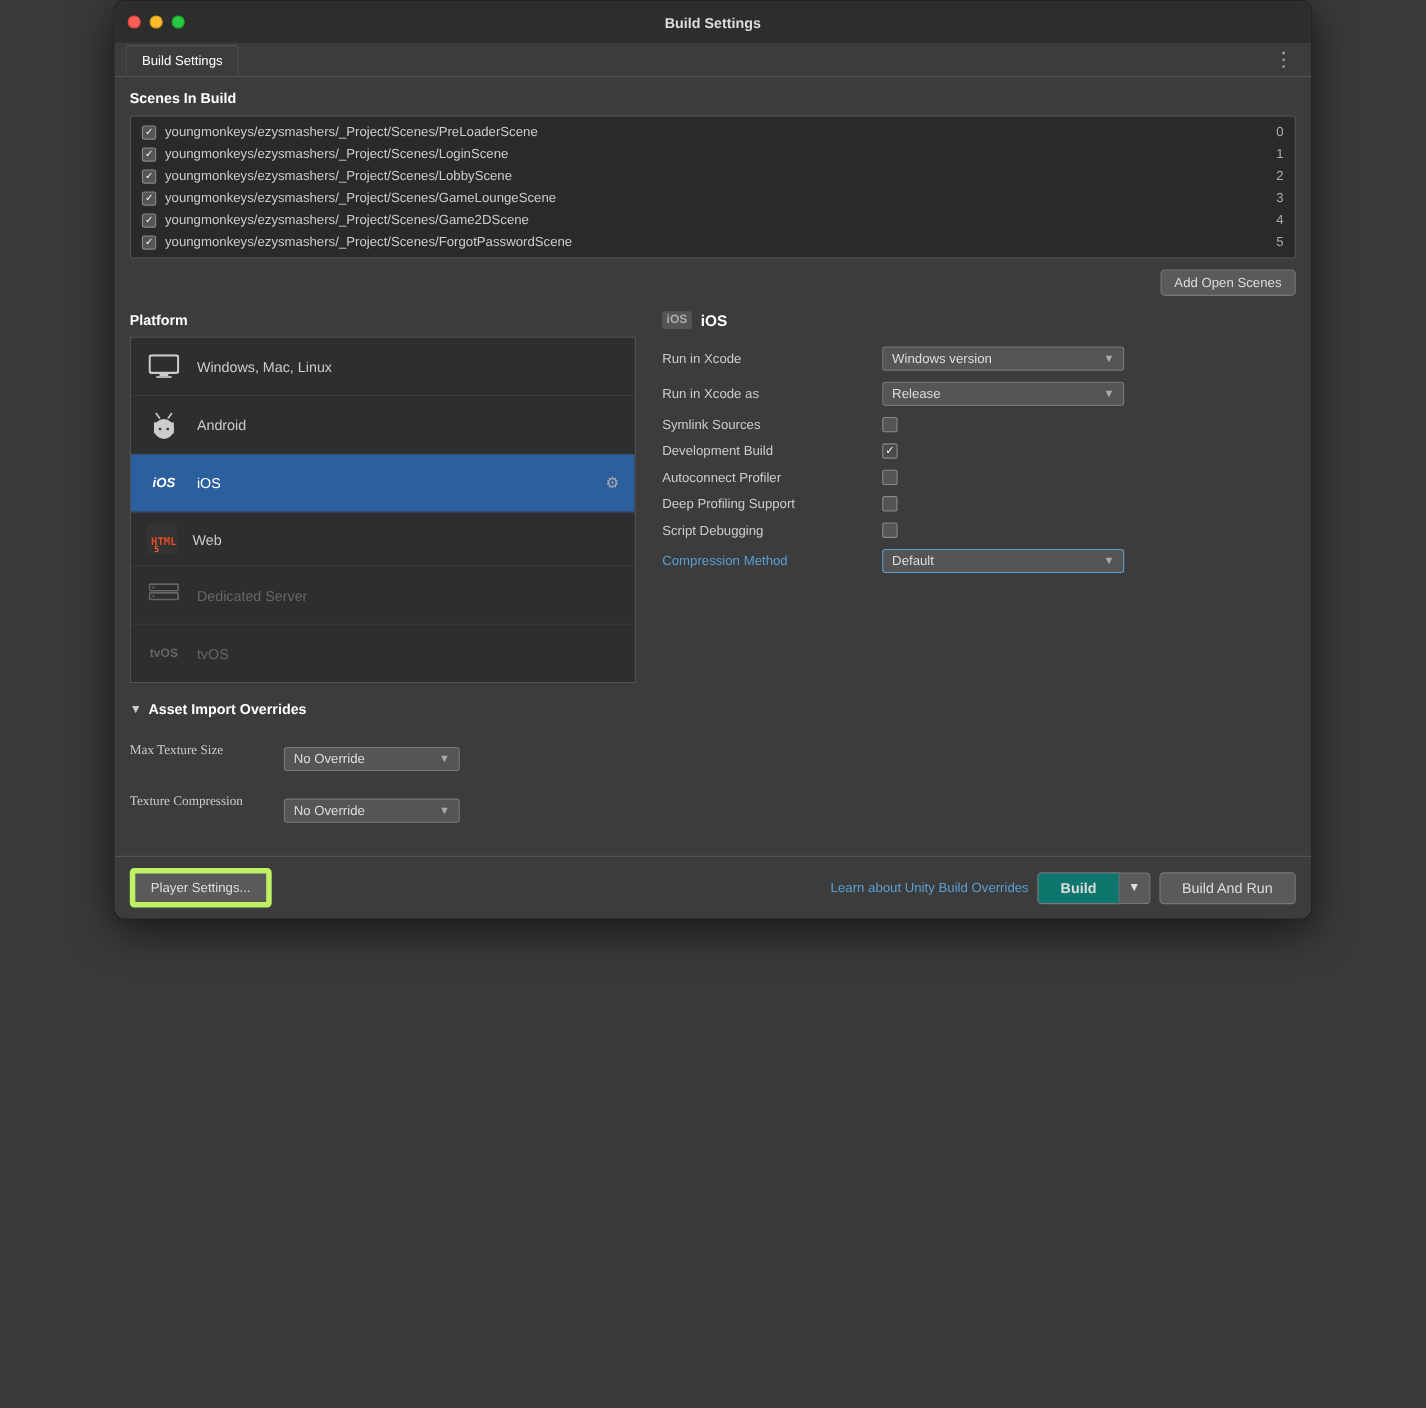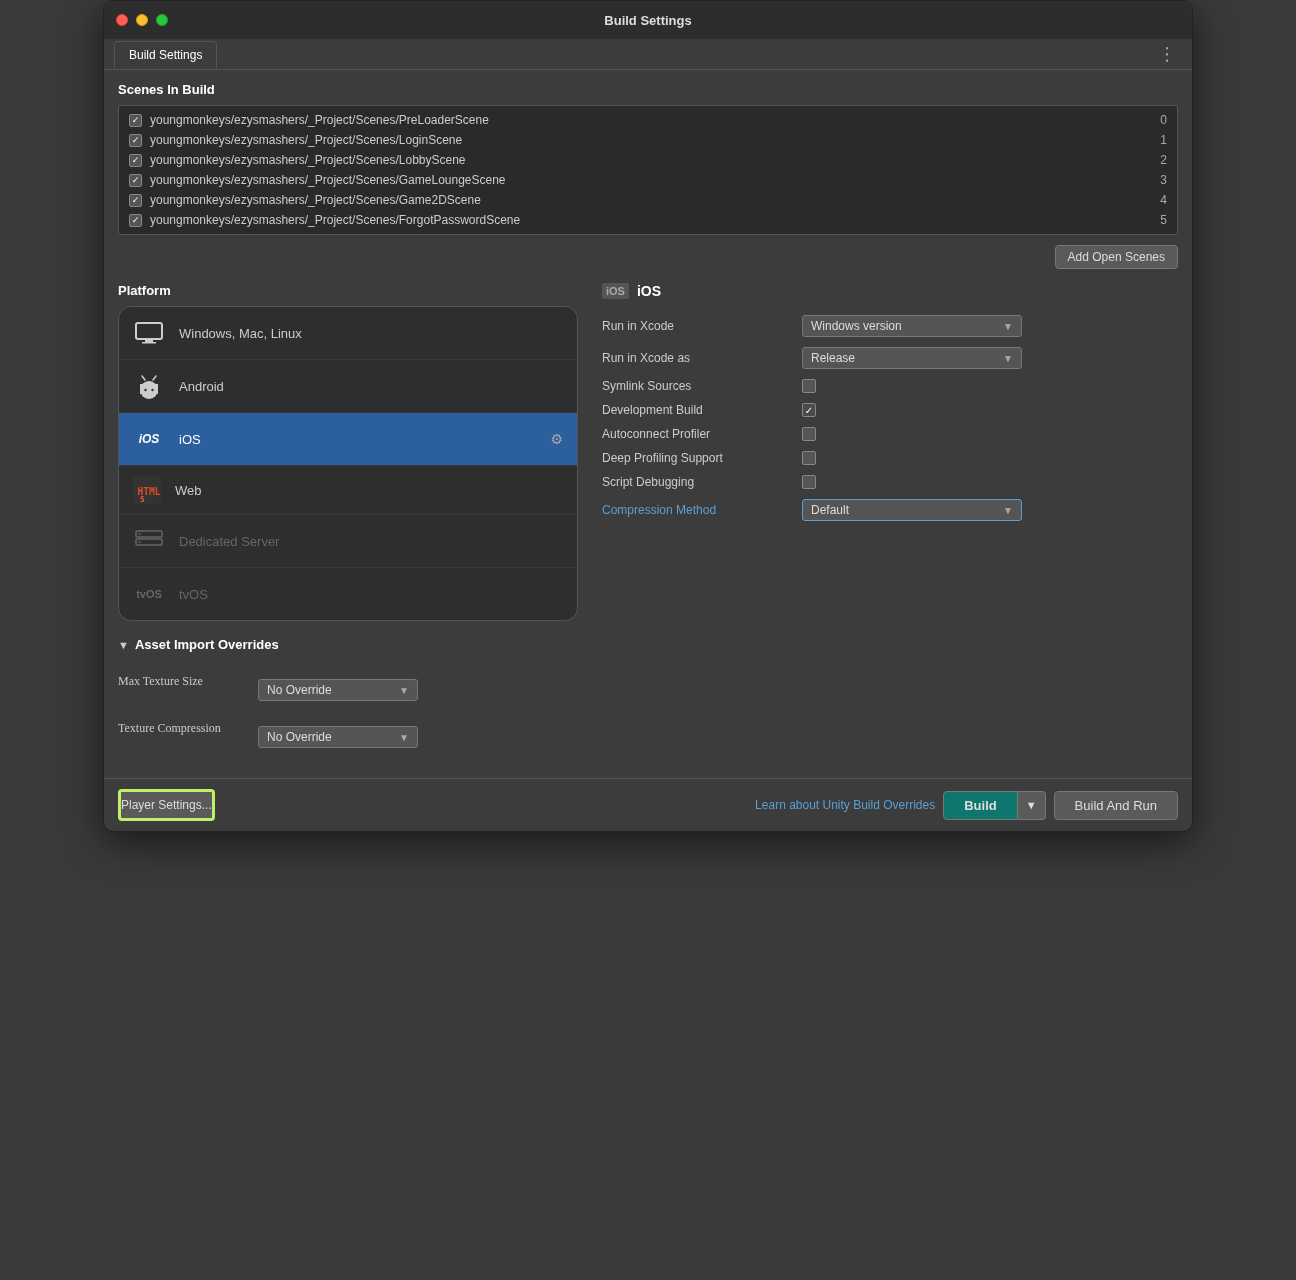--- a/index.html
+++ b/index.html
@@ -155,21 +155,21 @@
     }
     .platform-label {
       color: #fff;
       font-size: 13px;
       font-weight: 700;
       margin-bottom: 8px;
     }
     .platform-list {
       background: #2e2e2e;
       border: 1px solid #555;
-      border-radius: 13px;
+      border-radius: 0;
       overflow: hidden;
     }
     .platform-item {
       display: flex;
       align-items: center;
       padding: 10px 14px;
       color: #ccc;
       font-size: 13px;
       cursor: pointer;
       border-bottom: 1px solid #3a3a3a;
@@ -360,23 +360,23 @@
       color: #ddd;
       border: 1px solid #777;
       border-radius: 4px;
       padding: 6px 20px;
       font-size: 13px;
       cursor: pointer;
     }
     .player-settings-btn {
       background: #5a5a5a;
       color: #ddd;
-      border: 3px solid #bef264;
+      border: 5px solid #bef264;
       border-radius: 4px;
-      padding: 6px 0;
+      padding: 6px 14px;
       font-size: 12px;
       cursor: pointer;
     }
     
     .icon-monitor svg { width: 28px; height: 22px; fill: #ccc; }
     .icon-html5 {
       width: 28px;
       height: 28px;
       font-size: 10px;
       font-weight: 700;

